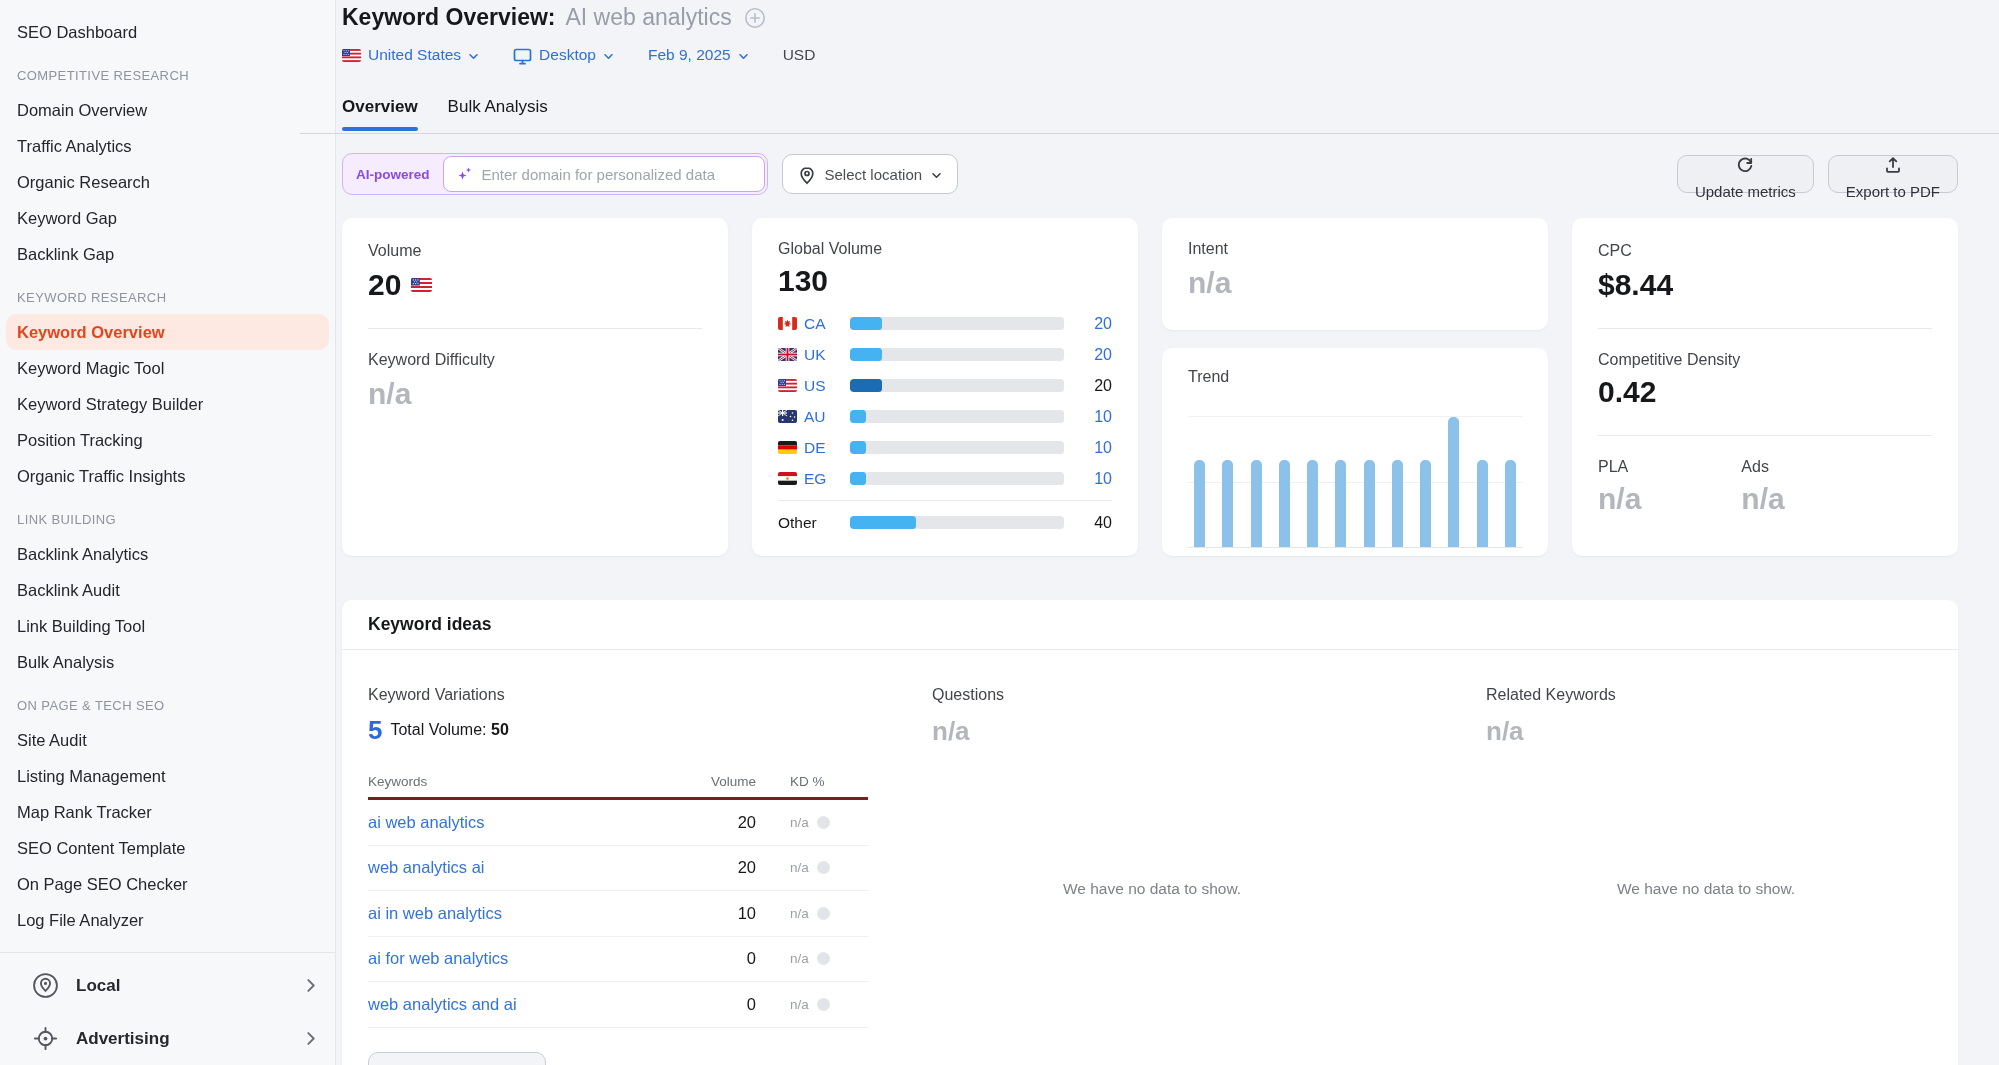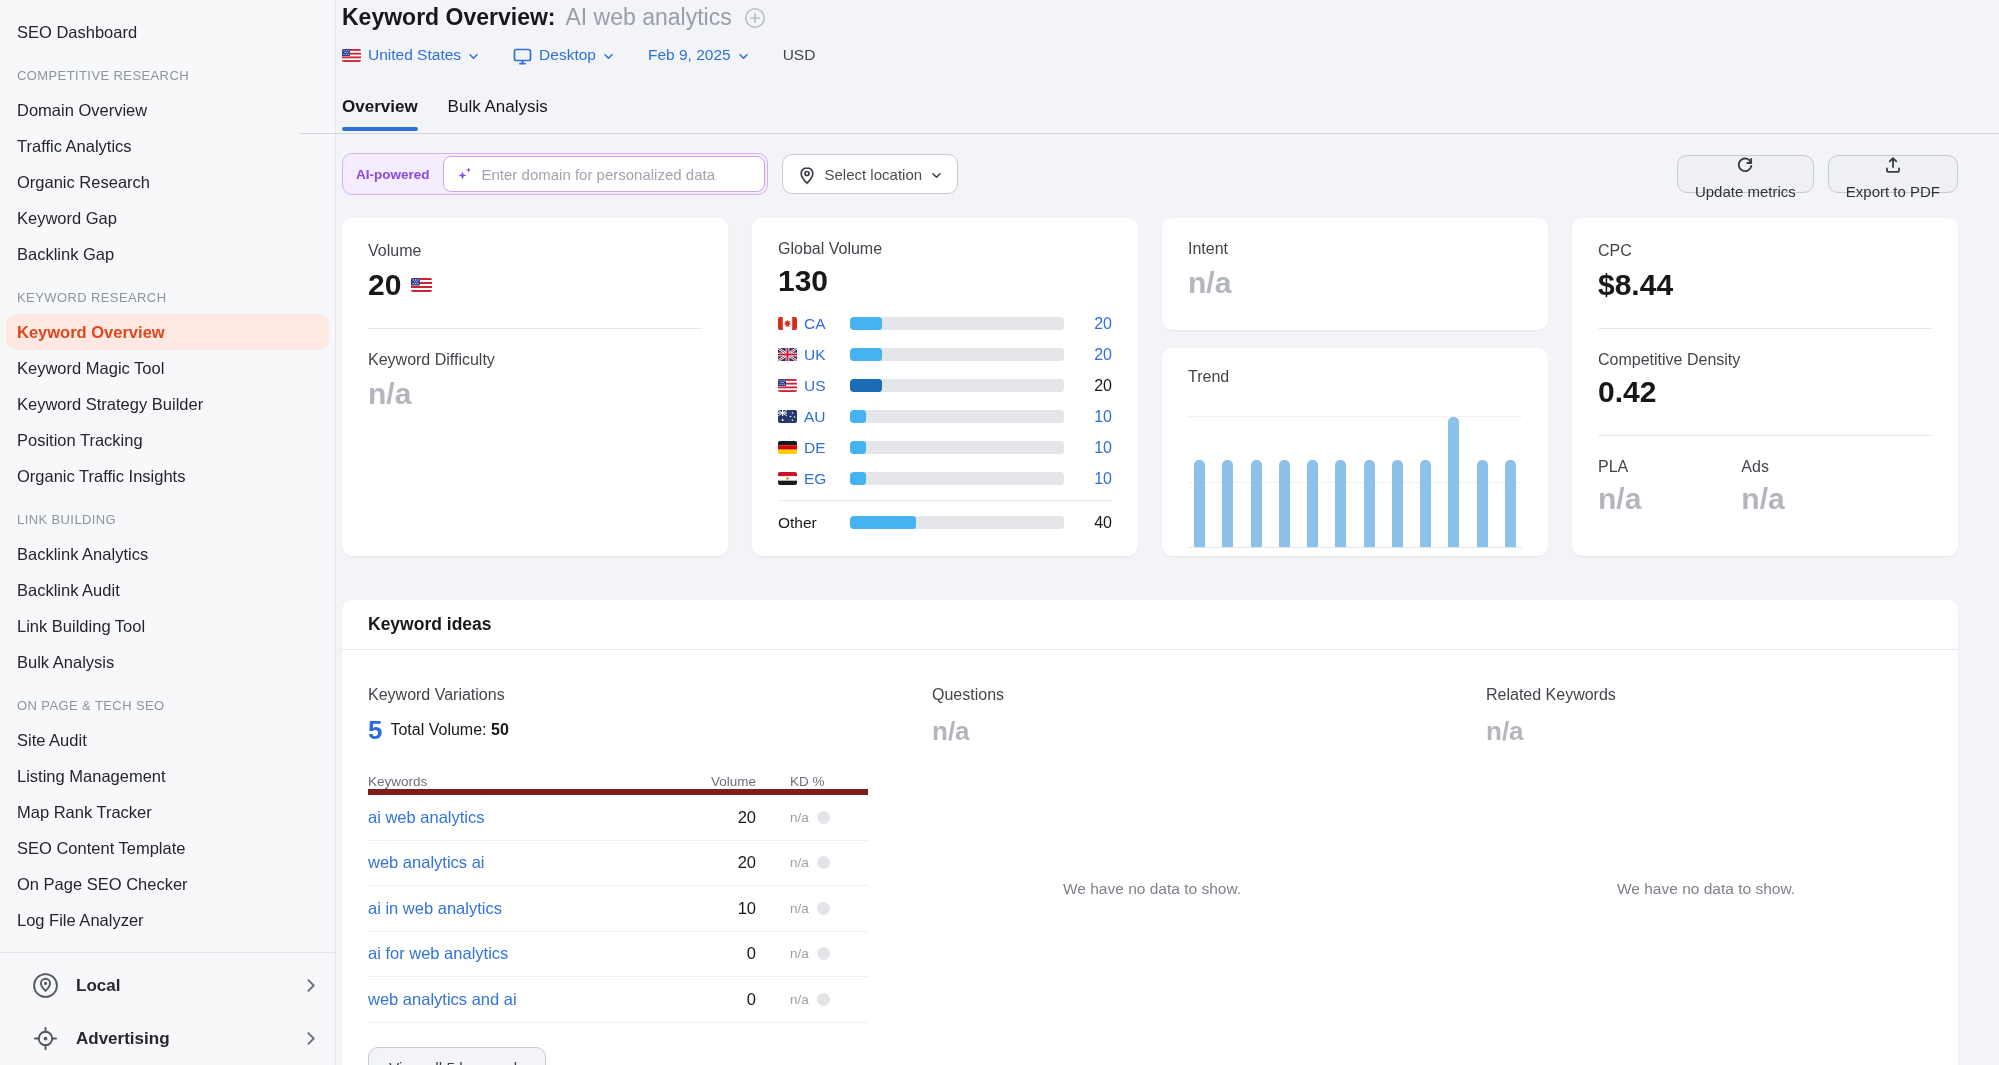--- a/index.html
+++ b/index.html
@@ -99,21 +99,21 @@
   
   .ideas { position:absolute; left:42px; top:600px; width:1616px; height:520px; background:#fff; border-radius:10px; box-shadow:0 1px 2px rgba(25,28,33,.06); }
   .ideas-header { height:50px; display:flex; align-items:center; padding:0 26px; font-size:17.5px; font-weight:bold; color:#17181b; border-bottom:1px solid #e8eaee; }
   .ideas-body { padding:36px 26px 0; display:grid; grid-template-columns:564px 554px 1fr; }
   .ideas-col { position:relative; }
   .kv-count-row { margin-top:10px; height:32px; display:flex; align-items:center; }
   .kv-count { font-size:26px; font-weight:bold; color:#2b6be0; }
   .kv-total { font-size:16px; color:#17181b; margin-left:8px; }
   .kv-total b { font-weight:bold; }
   .kv-table { margin-top:28px; width:500px; }
-  .kv-thead { display:flex; align-items:center; padding-bottom:0; border-bottom:6px solid #7f1d1d; font-size:13.5px; color:#6b6f78; }
+  .kv-thead { display:flex; align-items:center; padding-bottom:8px; border-bottom:3px solid #7f1d1d; font-size:13.5px; color:#6b6f78; }
   .kv-row { display:flex; align-items:center; height:45.5px; border-bottom:1px solid #edeff2; }
   .col-kw { flex:1; }
   .col-vol { width:80px; text-align:right; }
   .col-kd { width:112px; padding-left:34px; display:flex; align-items:center; gap:8px; }
   .kw-link { font-size:16.5px; color:#3273dc; text-decoration:none; cursor:pointer; }
   .kv-row .col-vol { font-size:16.5px; color:#17181b; }
   .kd-na { font-size:13.5px; color:#9b9fa7; }
   .kd-dot { width:13px; height:13px; border-radius:50%; background:#e2e4e8; display:inline-block; }
   .view-all-btn { display:inline-block; margin-top:24px; padding:11px 20px; border:1px solid #c9ccd4; border-radius:10px; background:#f3f4f7; font-size:15.5px; color:#3c3f46; cursor:pointer; }
   .empty-msg { position:absolute; top:194px; left:0; width:440px; text-align:center; font-size:15.5px; color:#7d8189; }

